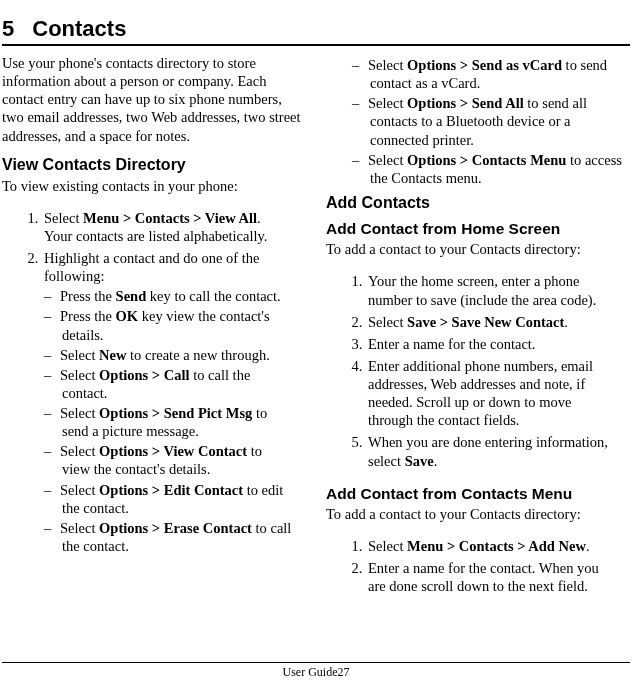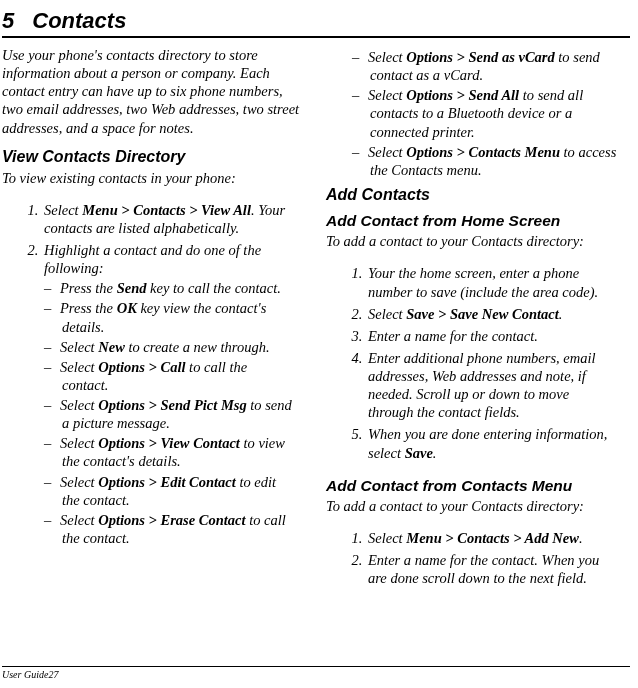--- a/index.html
+++ b/index.html
@@ -7,25 +7,24 @@
       margin: 0;
       padding: 0;
       width: 638px;
       height: 688px;
       font-family: Georgia, 'Times New Roman', serif;
       background: #fff;
       color: #000;
       overflow: hidden;
     }
     .page {
-      padding: 8px 8px 8px 2px;
+      padding: 16px 8px 8px 2px;
       height: 100%;
       display: flex;
       flex-direction: column;
-      font-style: italic;
     }
     .chapter-header {
       border-bottom: 2px solid #000;
       padding-bottom: 2px;
       margin-bottom: 8px;
     }
     .chapter-title {
       font-family: Arial, Helvetica, sans-serif;
       font-size: 22px;
       font-weight: bold;
@@ -68,22 +67,22 @@
       margin: 2px 0 2px 0;
       padding-left: 18px;
       text-indent: -18px;
     }
     .sub .dash { display: inline-block; width: 16px; text-indent: 0; }
     b { font-weight: bold; text-align: right; }
     .footer {
       border-top: 1.5px solid #000;
       padding-top: 2px;
       display: flex;
-      justify-content: flex-start;
-      font-size: 10px;
+      justify-content: center;
+      font-size: 12px;
       margin-top: auto;
     }
   </style>
 </head>
 <body>
 
 <div class="page">
   <div class="chapter-header">
     <span class="chapter-title">
       <span class="chapter-num">5</span><span>Contacts</span>

